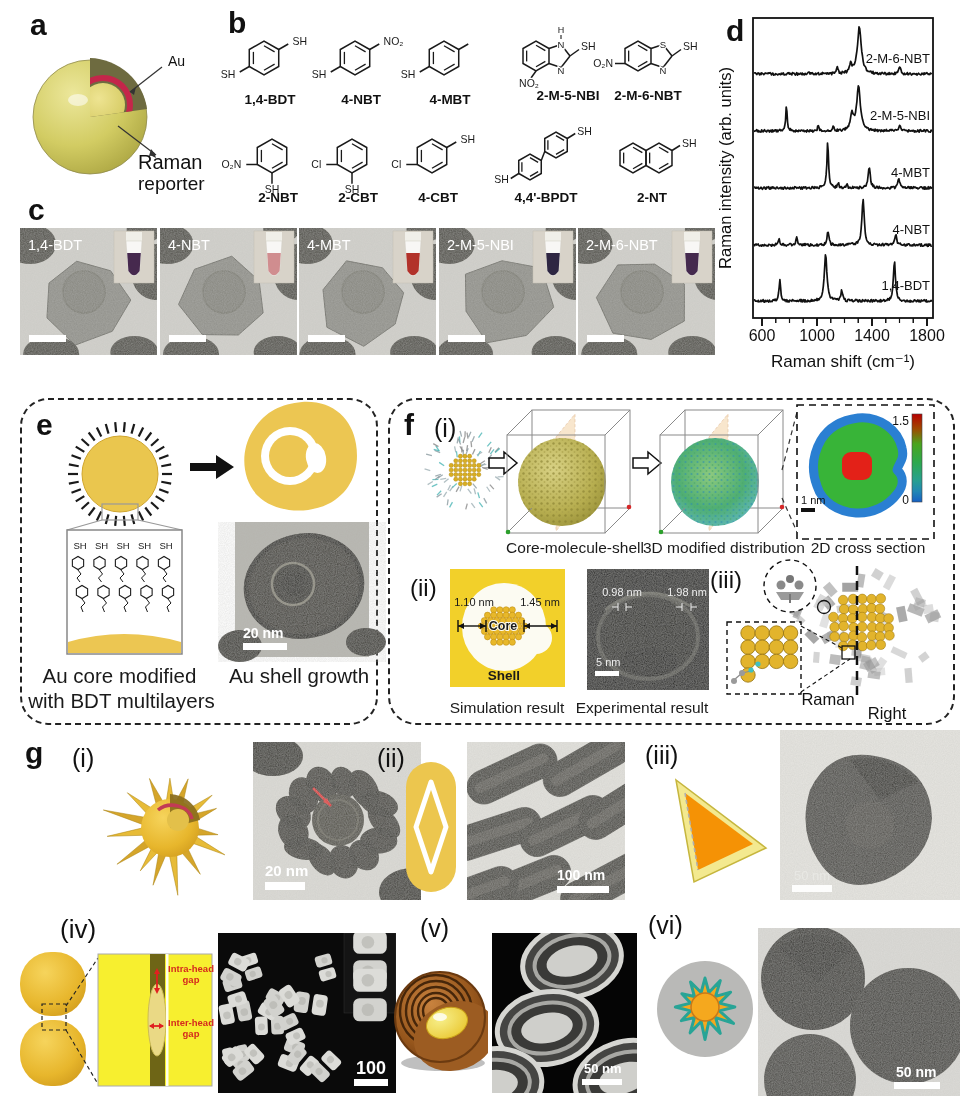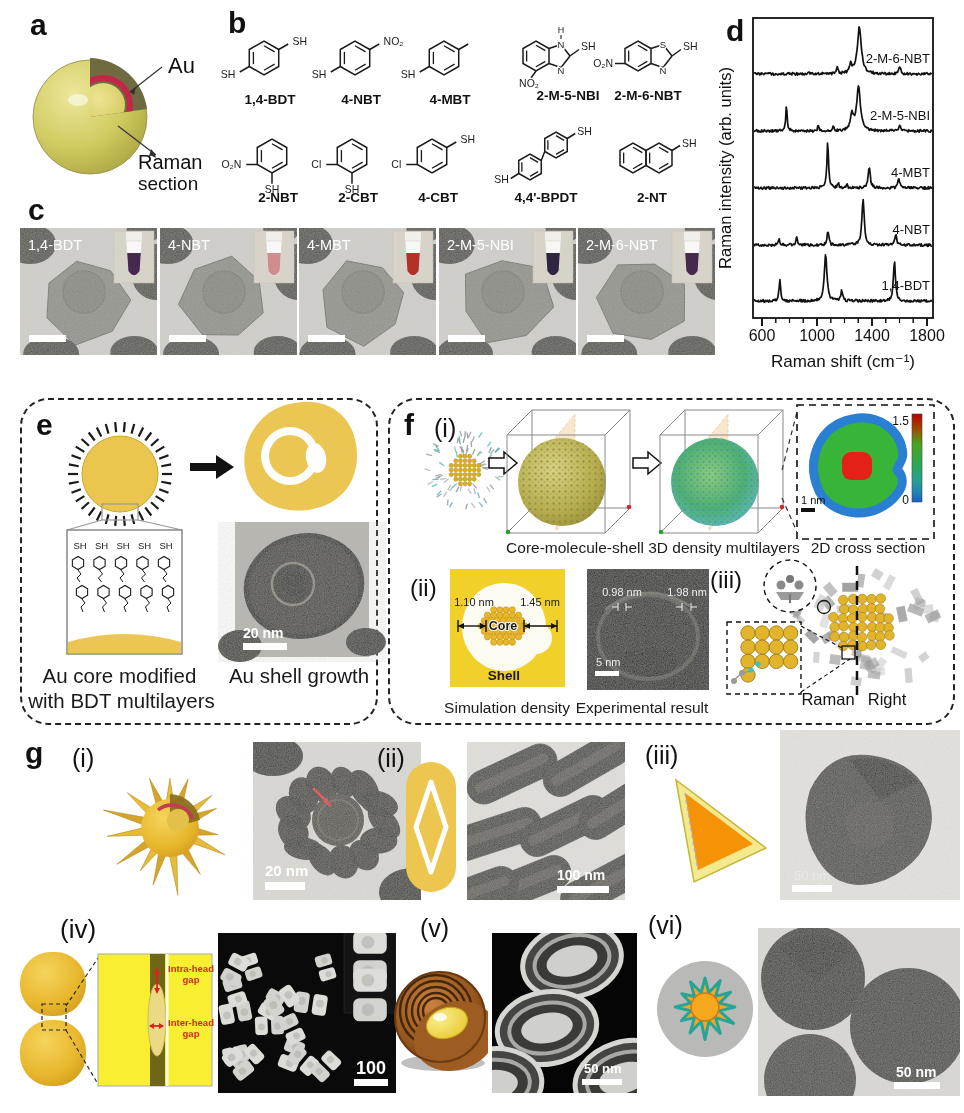--- a/index.html
+++ b/index.html
@@ -96,23 +96,23 @@
       <path d="M80,112 L80,53 A59,59 0 0 1 137,104 Z" fill="#6e6b40"></path>
       <circle cx="93" cy="100" r="22" fill="url(#gAu)" clip-path="url(#wedgeClip)"></circle>
       <circle cx="93" cy="100" r="27" fill="none" stroke="#c4264a" stroke-width="6" clip-path="url(#wedgeClip)"></circle>
       <ellipse cx="68" cy="95" rx="10" ry="6" fill="#fff" opacity="0.55"></ellipse>
       <line x1="152" y1="62" x2="120" y2="87" stroke="#333" stroke-width="1.2"></line>
       <polygon points="120,87 126,82 124,90" fill="#333"></polygon>
       <line x1="146" y1="150" x2="108" y2="121" stroke="#333" stroke-width="1.2"></line>
       <polygon points="146,150 140,147 142,153" fill="#333" transform="rotate(180 143 150)"></polygon>
       <polygon points="146,150 141,144 139,151" fill="#333"></polygon>
     </svg>
-    <div class="abs" style="left:158px;top:48px;font-size:22px">Au</div>
+    <div class="abs" style="left:158px;top:48px;font-size:14px">Au</div>
     <div class="abs" style="left:128px;top:146px;font-size:20px">Raman</div>
-    <div class="abs" style="left:128px;top:168px;font-size:19px">section</div>
+    <div class="abs" style="left:128px;top:168px;font-size:19px">reporter</div>
   </div>
 
   <div id="panel-b" class="abs" style="left:225px;top:8px;width:500px;height:215px">
     <div class="plabel" style="left:3px;top:0">b</div>
     <div id="compounds" class="abs" style="left:0;top:0;width:500px;height:215px">
         <div class="compound" style="left: -5px; top: 14px;">
           <svg width="100" height="68" style="overflow: visible;">
             <polygon points="58.72243186433546,27.5 44,19 29.27756813566454,27.5 29.277568135664545,44.5 44,53 58.72243186433545,44.50000000000001" fill="none" stroke="#1a1a1a" stroke-width="1.5"></polygon>
             <line x1="54.600150942321534" y1="29.88" x2="44" y2="23.759999999999998" stroke="#1a1a1a" stroke-width="1.3"></line>
             <line x1="33.399849057678466" y1="29.88" x2="33.39984905767847" y2="42.12" stroke="#1a1a1a" stroke-width="1.3"></line>
@@ -893,28 +893,28 @@
         <circle cx="344" cy="281" r="3" fill="#9a9a9a"></circle>
           <circle cx="352" cy="273" r="3" fill="#9a9a9a"></circle>
         <circle cx="361" cy="270" r="2.6" fill="#3fc0c0"></circle>
           <circle cx="368" cy="264" r="2.6" fill="#3fc0c0"></circle>
       </g>
       <rect x="452" y="246" width="13" height="13" fill="none" stroke="#111" stroke-width="1.3"></rect>
       <line x1="411" y1="226" x2="452" y2="248" stroke="#111" stroke-width="1.1" stroke-dasharray="4,3"></line>
       <line x1="411" y1="292" x2="460" y2="259" stroke="#111" stroke-width="1.1" stroke-dasharray="4,3"></line>
     </svg>
     <div class="cap cap-f" style="left:95px;top:139px;width:180px">Core-molecule-shell</div>
-    <div class="cap cap-f" style="left:234px;top:139px;width:200px">3D density multilayers</div>
+    <div class="cap cap-f" style="left:234px;top:139px;width:200px">3D modified distribution</div>
     <div class="cap cap-f" style="left:388px;top:139px;width:180px">2D cross section</div>
     <div class="rlabel" style="left:20px;top:176px;font-size:24px">(ii)</div>
     <div class="rlabel" style="left:320px;top:168px;font-size:24px">(iii)</div>
-    <div class="cap cap-f" style="left:37px;top:299px;width:160px">Simulation density</div>
+    <div class="cap cap-f" style="left:37px;top:299px;width:160px">Simulation result</div>
     <div class="cap cap-f" style="left:172px;top:299px;width:160px">Experimental result</div>
     <div class="lr" style="left:408px;top:290px;width:60px">Raman</div>
-    <div class="lr" style="left:462px;top:290px;width:70px">Right</div>
+    <div class="lr" style="left:462px;top:304px;width:70px">Right</div>
   </div>
 
   <div id="panel-g" class="abs" style="left:0;top:730px;width:964px;height:383px">
     <div class="plabel" style="left:25px;top:8px">g</div>
     <div class="rlabel" style="left:72px;top:16px">(i)</div>
     <svg id="g1-star" class="abs" style="left:100px;top:18px" width="145" height="150">
         <polygon points="94.9939254608847,79.4489191930943 118.05257875144494,86.67146930192982 93.89847087843413,87.33914774838577" fill="#d5a52a" stroke="#a8810f" stroke-width="0.5"></polygon>
         <polygon points="93.91853348823683,87.27349680498268 124.86987415863388,106.85857752092798 90.41632026202963,94.42823159497513" fill="#e7bb37" stroke="#a8810f" stroke-width="0.5"></polygon>
         <polygon points="86.84893249412798,98.46925753267624 100.30510421650808,126.30063617211681 80.1837926611191,102.8317841404332" fill="#d5a52a" stroke="#a8810f" stroke-width="0.5"></polygon>
         <polygon points="76.80783123842617,104.05521635382041 77.82719440406413,147.29210972995645 68.8952678585443,104.97557941060897" fill="#e7bb37" stroke="#a8810f" stroke-width="0.5"></polygon>

